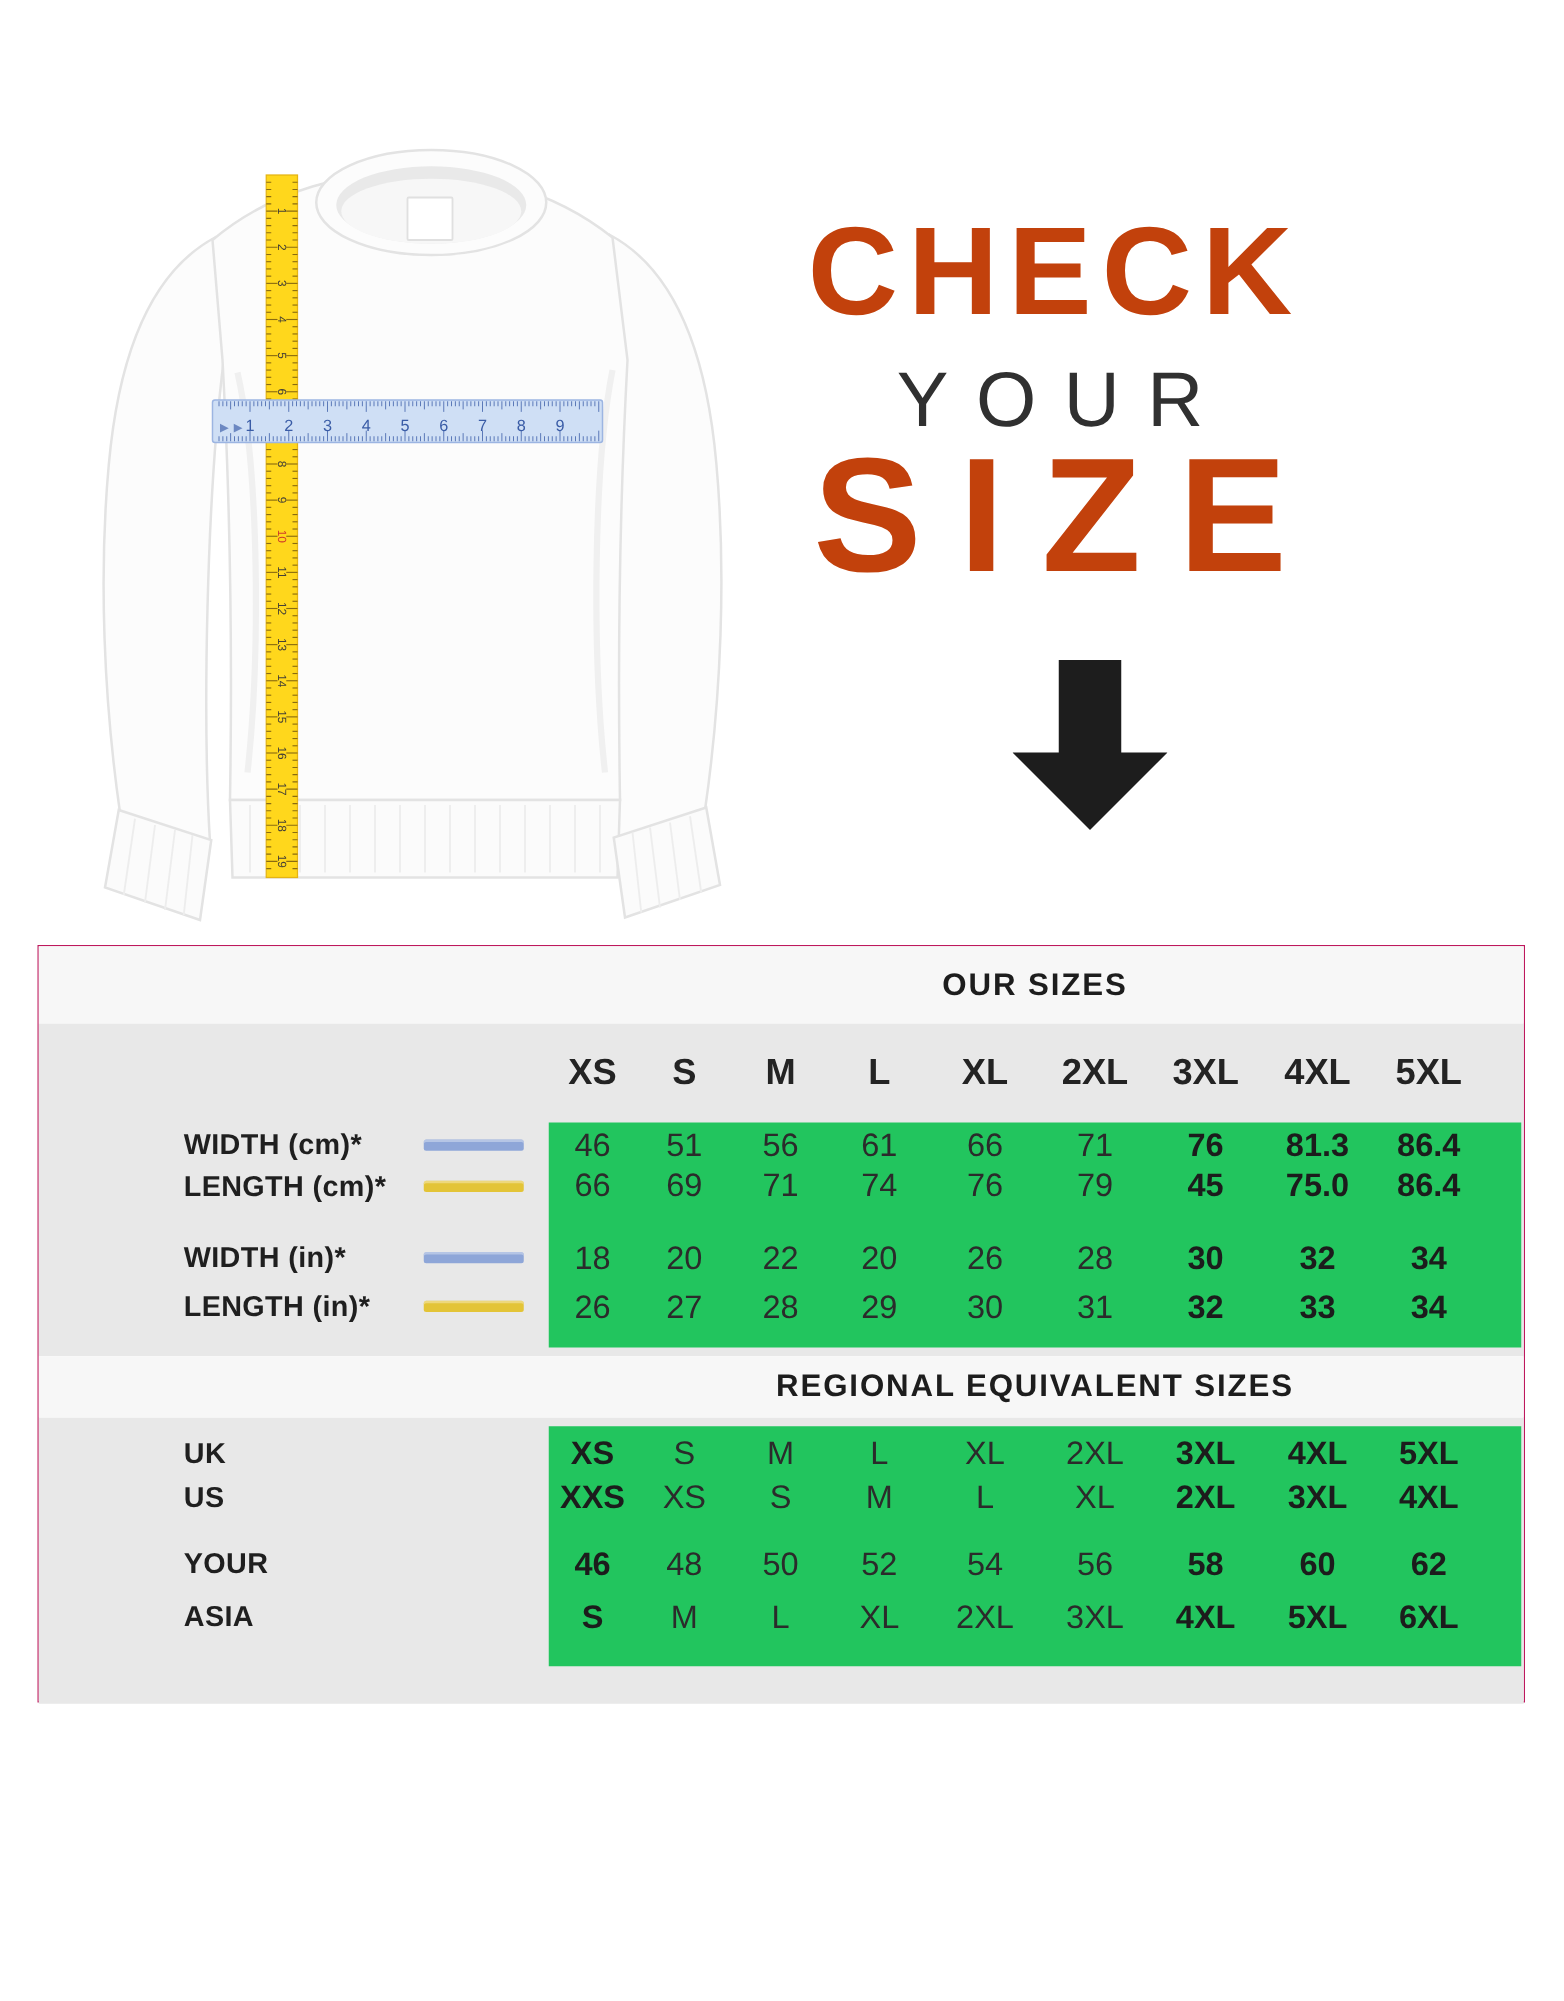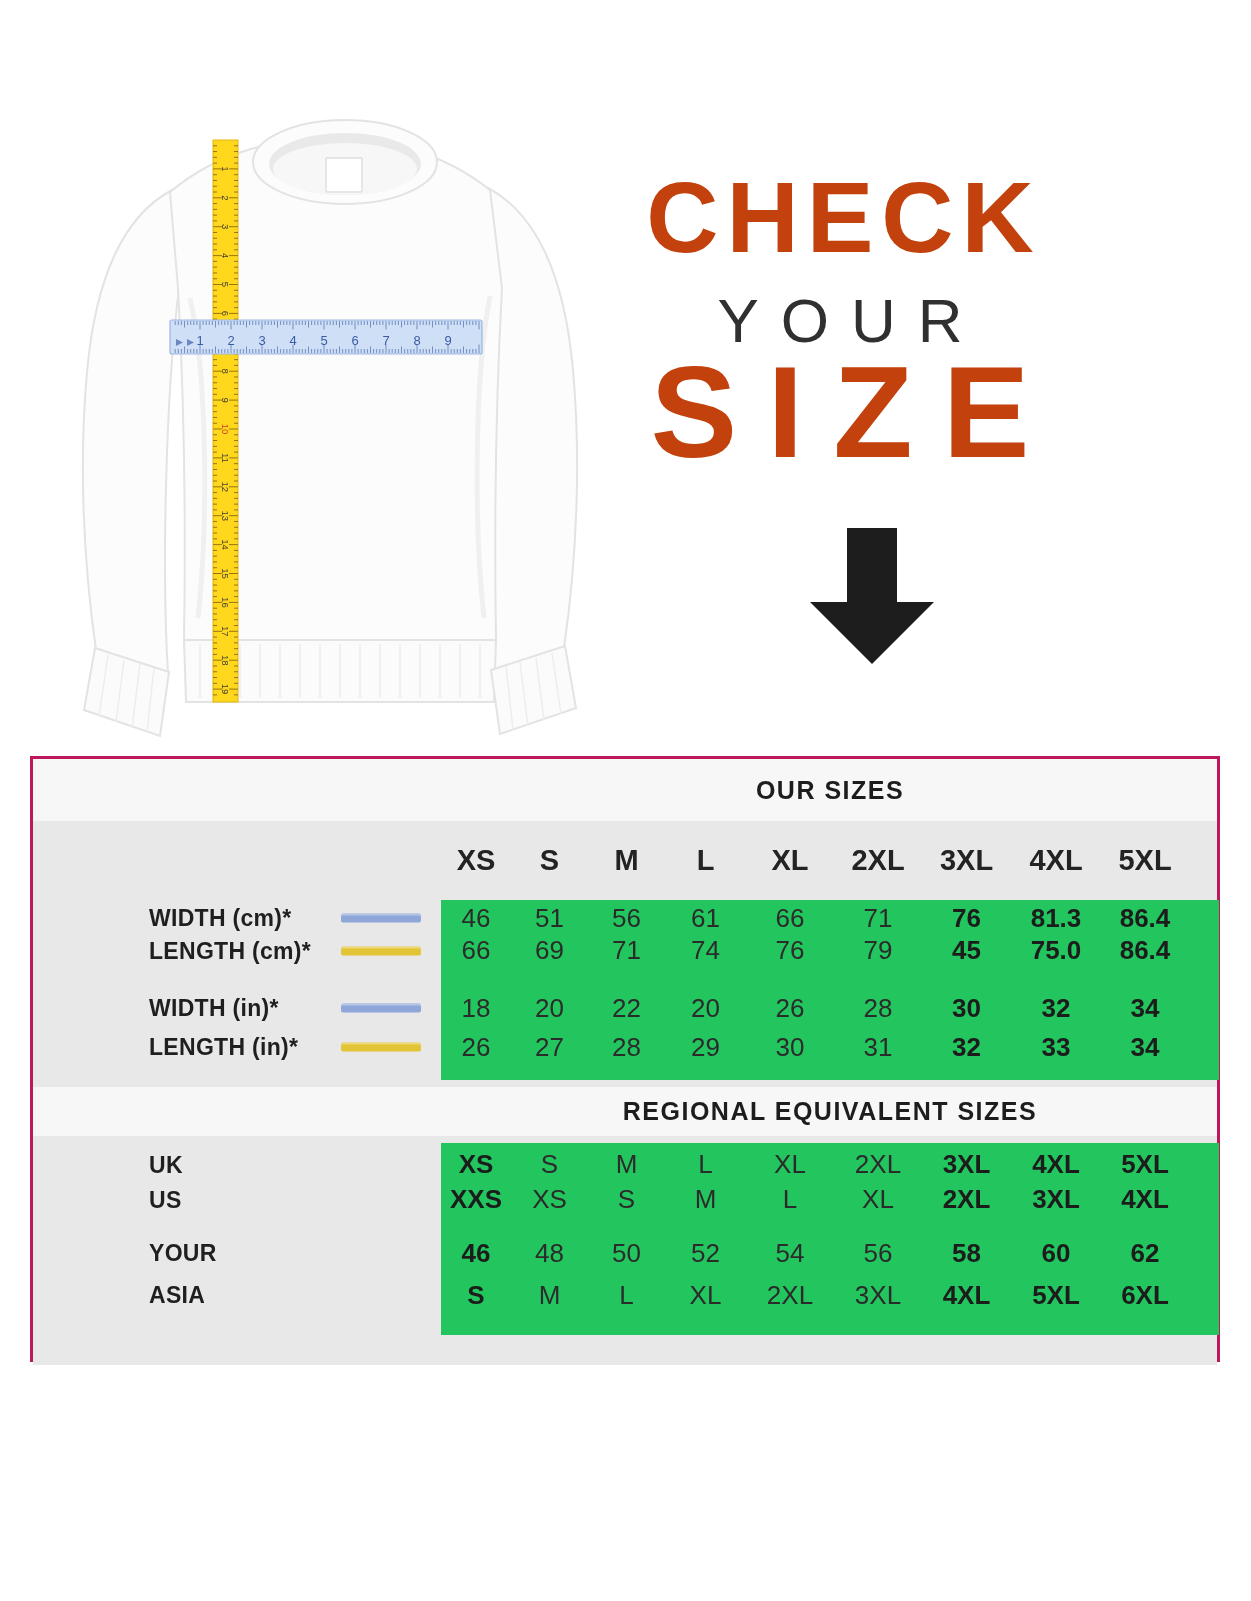--- a/index.html
+++ b/index.html
@@ -9,21 +9,21 @@
   
   .illustration{position:absolute;left:50px;top:98px;width:560px;height:655px;}
   .hero-line{position:absolute;left:600px;width:480px;text-align:center;color:#c2410c;white-space:nowrap;}
   .title-check{top:162px;font-size:100px;line-height:110px;font-weight:bold;letter-spacing:8px;text-indent:8px;}
   .title-your {top:288px;font-size:62px;line-height:66px;font-weight:normal;letter-spacing:22px;text-indent:22px;color:#303030;}
   .title-size {top:352px;font-size:130px;line-height:120px;font-weight:bold;letter-spacing:30px;text-indent:30px;}
   .arrow{position:absolute;left:810px;top:528px;width:124px;height:136px;}
 
   
   .size-table{position:absolute;left:30px;top:756px;width:1190px;height:606px;
-              background:#ffffff;border:3px solid #be185d;box-sizing:border-box;}
+              background:#ffffff;border:1px solid #be185d;box-sizing:border-box;}
   .band{position:absolute;left:0;width:100%;background:#f7f7f7;}
   .band1{top:0;height:62px;}
   .band2{top:328px;height:49px;}
   .band span{position:absolute;left:408px;width:778px;text-align:center;
              font-weight:bold;color:#1d1d1d;letter-spacing:1.5px;font-size:25px;}
   .band1 span{line-height:62px;}
   .band2 span{line-height:49px;}
   .grayA{position:absolute;left:0;top:62px;width:100%;height:266px;background:#e8e8e8;}
   .grayB{position:absolute;left:0;top:377px;width:100%;height:229px;background:#e8e8e8;}
 

